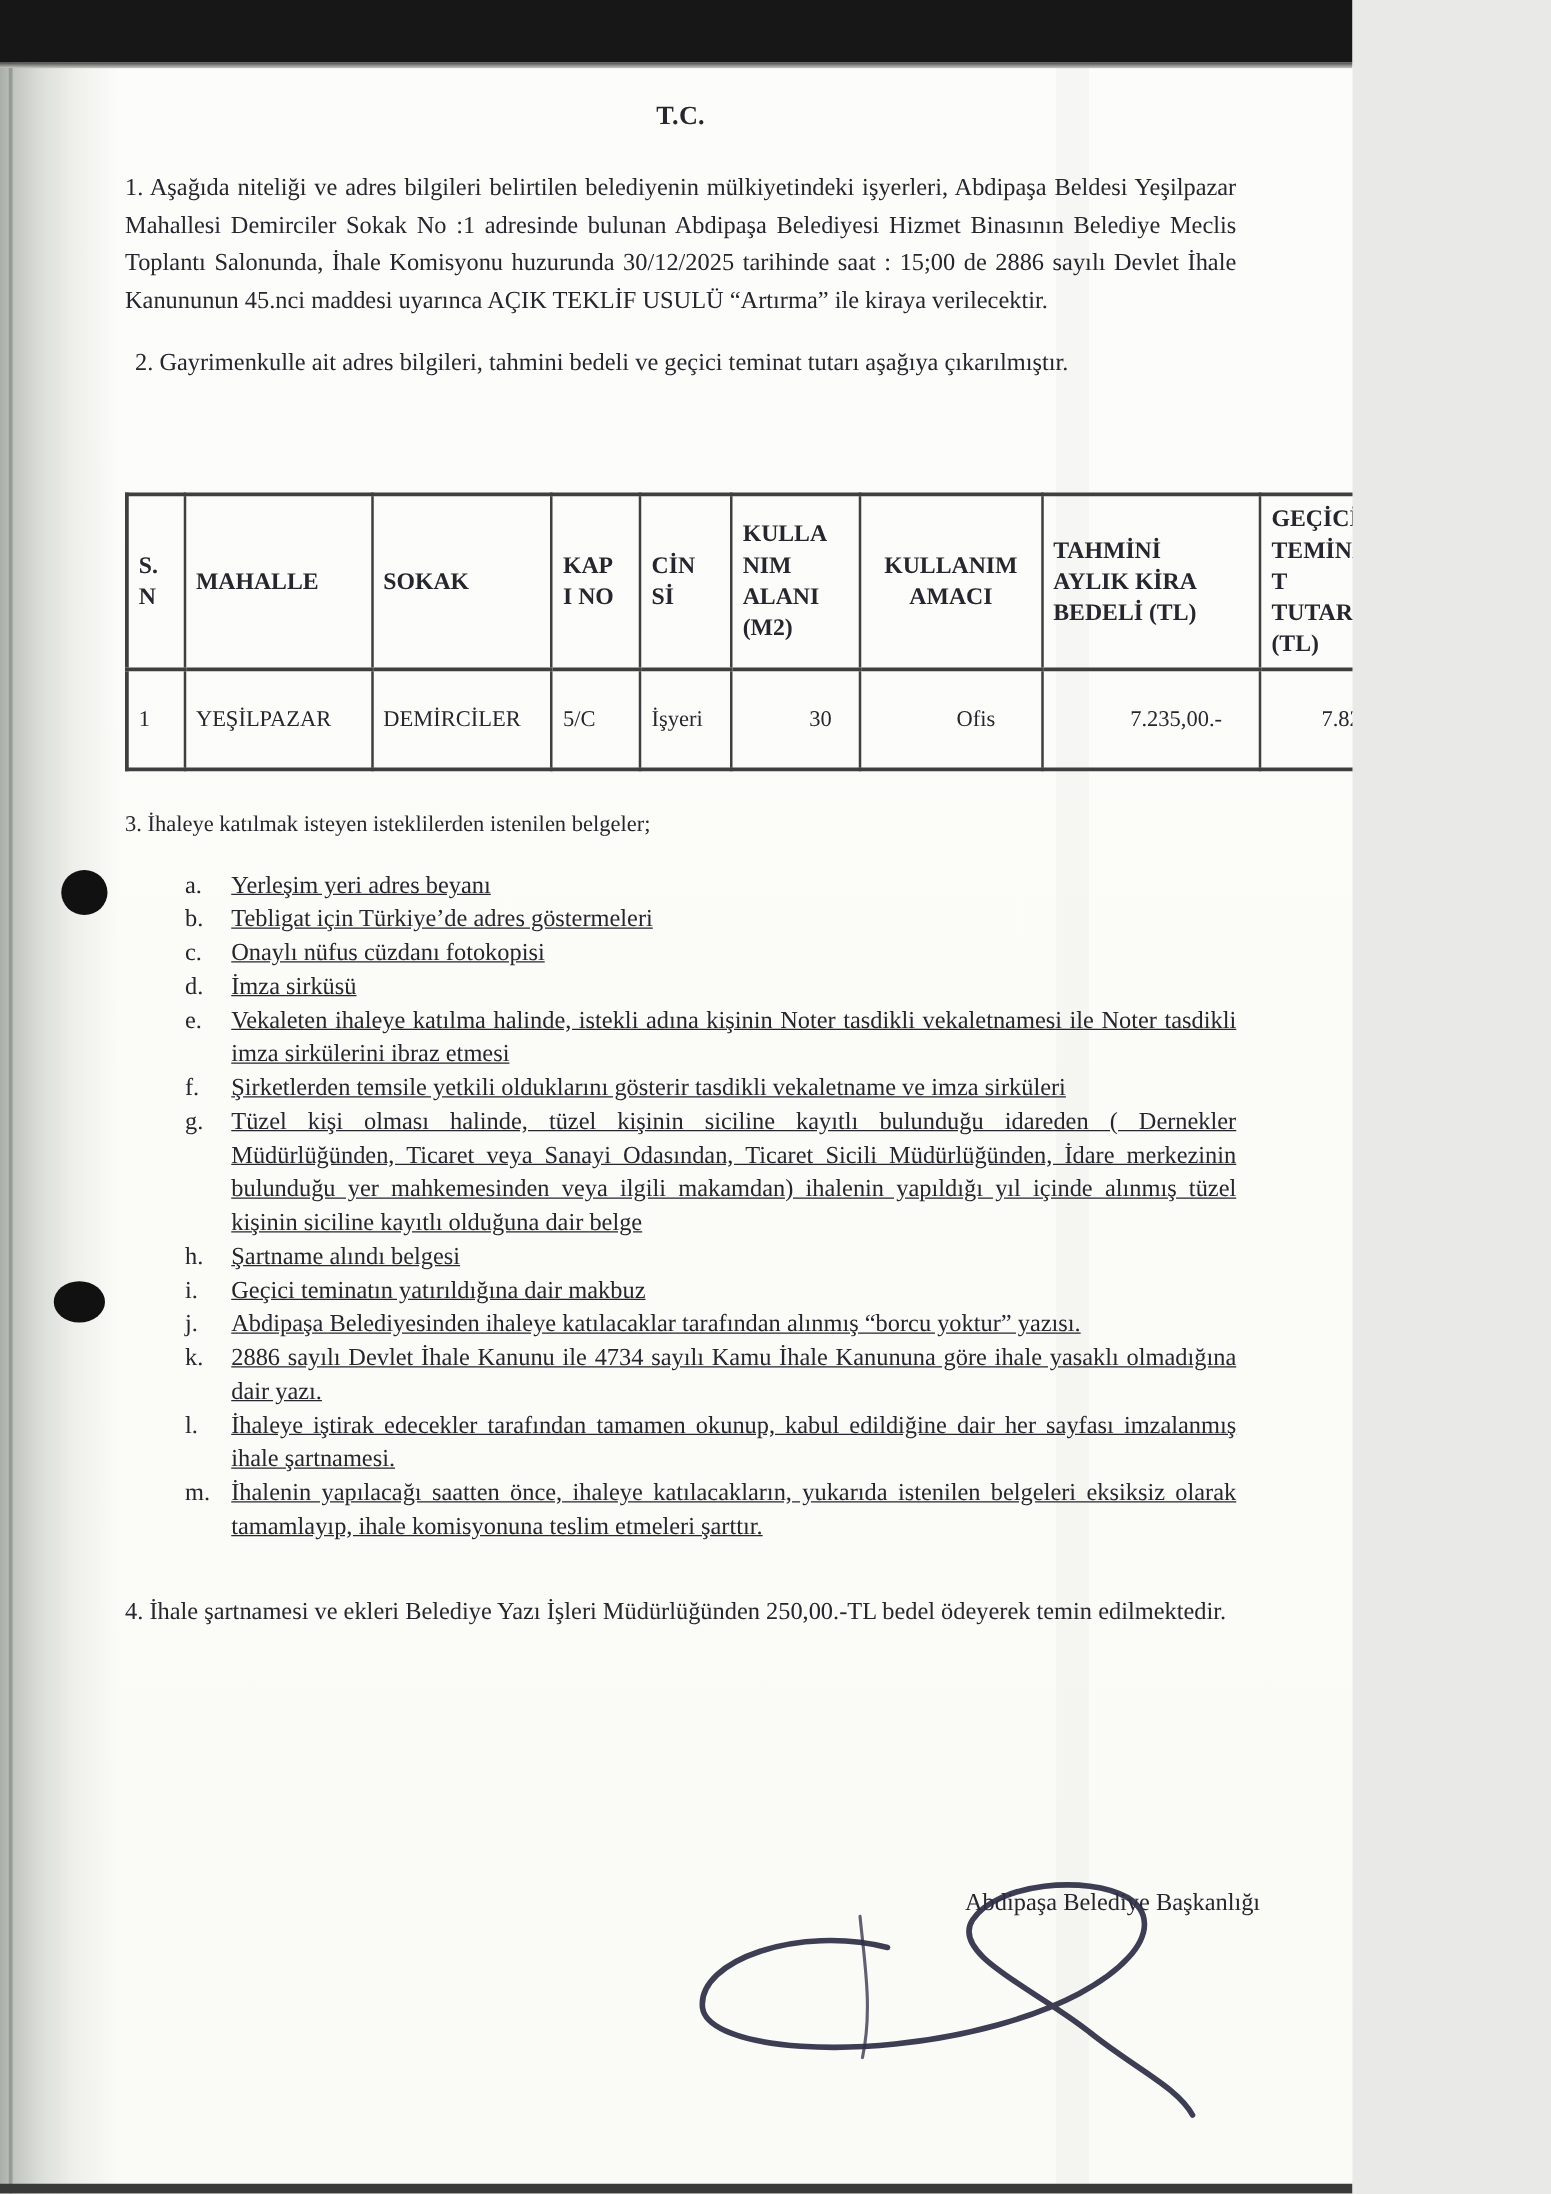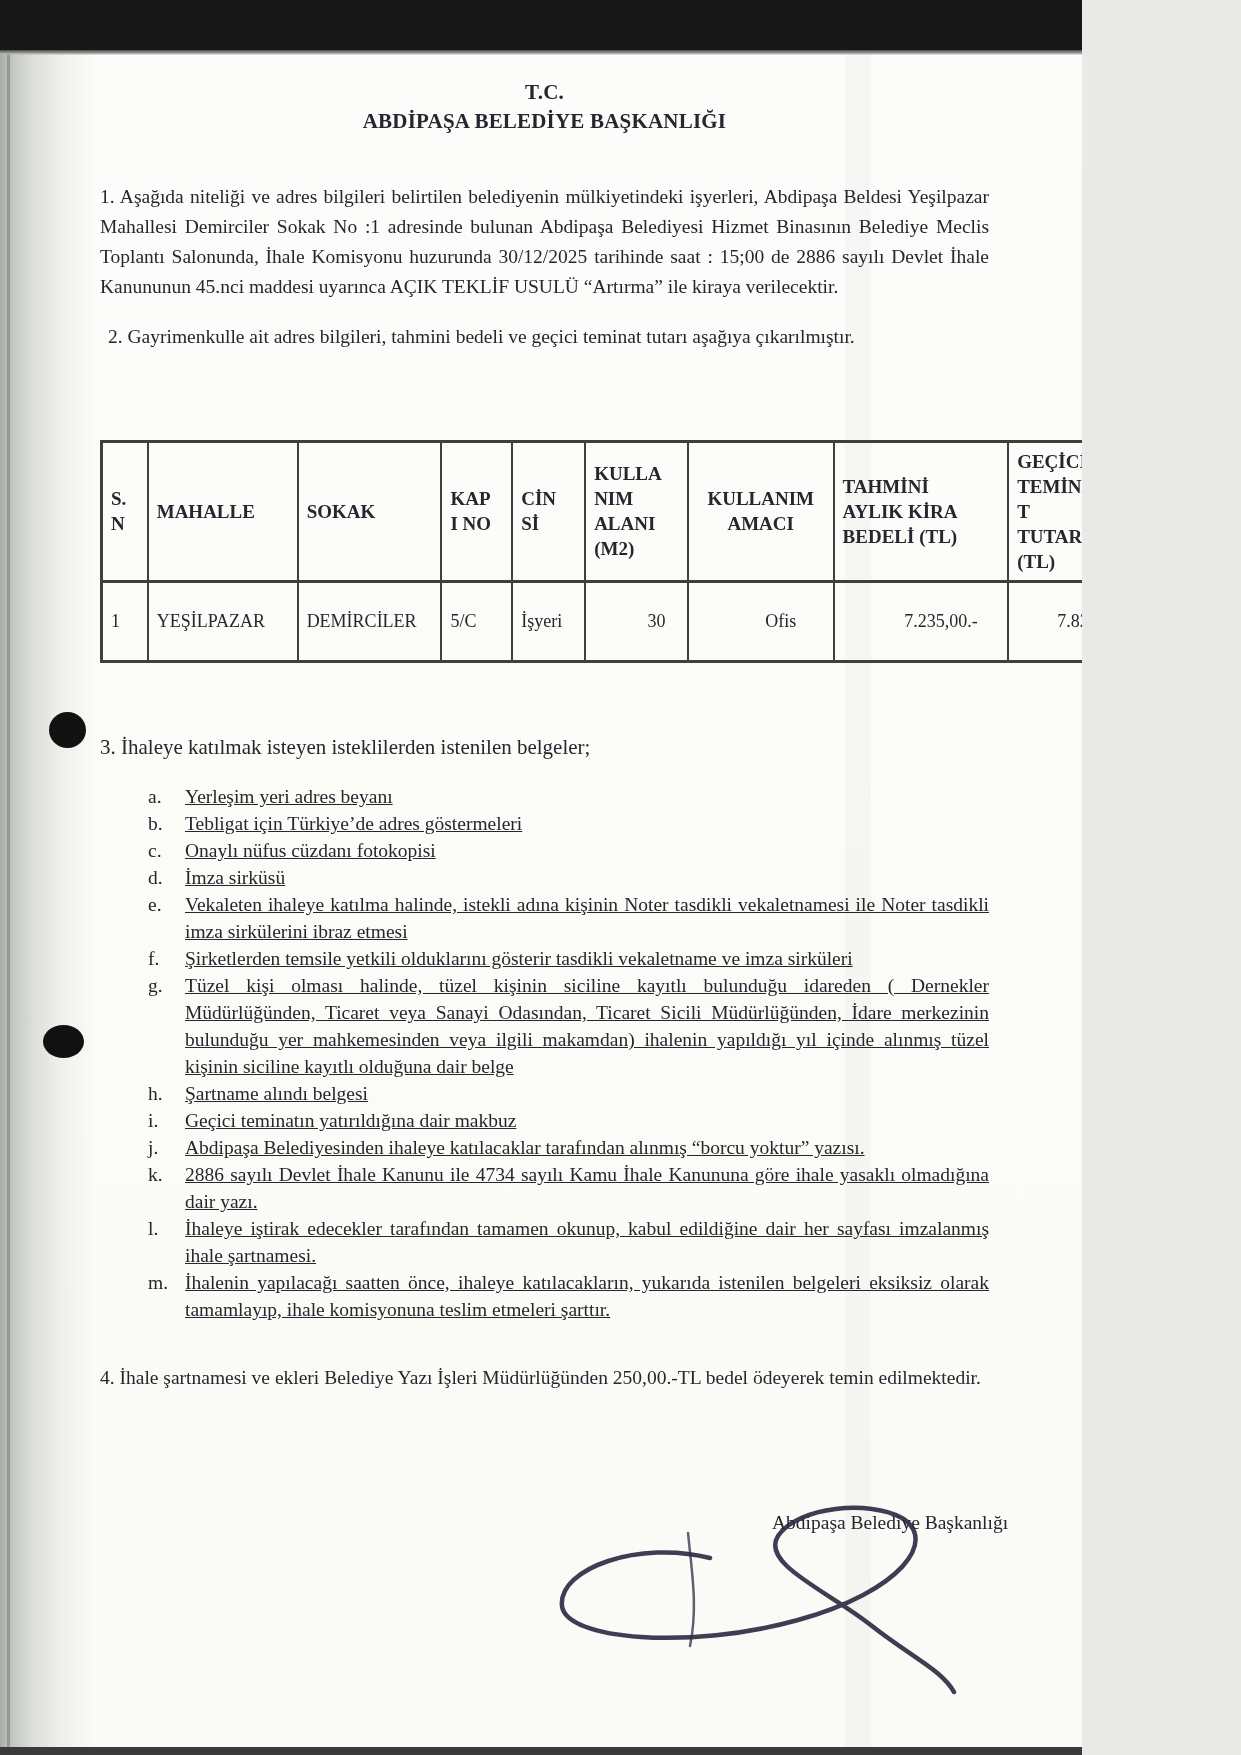--- a/index.html
+++ b/index.html
@@ -28,36 +28,36 @@
   .punch.p2{left:43px;top:1025px;width:33px;height:33px;}
 
   
   .content{position:absolute;left:100px;right:93px;top:78px;}
   .center{text-align:center;}
   .doc-head{font-size:21px;font-weight:bold;line-height:28px;letter-spacing:0.2px;}
   .doc-head2{font-size:21px;font-weight:bold;line-height:30px;letter-spacing:0.2px;}
   .doc-title{margin-top:42px;font-size:22px;font-weight:bold;line-height:30px;
     text-decoration:underline;text-underline-offset:5px;text-decoration-thickness:2px;letter-spacing:0.3px;}
   .para{font-size:19.5px;line-height:30px;text-align:justify;}
-  .p1{margin-top:46px;}
+  .p1{margin-top:30px;}
   .p2{margin-top:0;padding-left:8px;text-align:left;}
 
   table.prop{border-collapse:collapse;margin-top:88px;width:1035px;table-layout:fixed;}
   table.prop,table.prop th,table.prop td{border:2px solid #3f3f3f;}
   table.prop{border-width:3px;}
   table.prop th{
     font-size:19px;font-weight:bold;text-align:left;vertical-align:middle;
     padding:6px 8px;white-space:pre-line;line-height:1.32;height:132px;box-sizing:border-box;
     border-bottom-width:3px;
   }
   table.prop th.c{text-align:center;margin-top:21px;}
   table.prop td{font-size:18px;vertical-align:middle;padding:4px 8px;height:80px;box-sizing:border-box;}
   table.prop td.c{text-align:center;padding-left:48px;}
 
-  .sec3-head{margin-top:70px;font-size:21px;line-height:28px;}
+  .sec3-head{margin-top:28px;font-size:18px;line-height:28px;}
   .req-list{margin-top:22px;padding-left:48px;}
   .li{display:flex;font-size:19.5px;line-height:27px;}
   .li-marker{width:37px;flex:0 0 37px;}
   .li-text{flex:1;text-align:justify;text-decoration:underline;}
   .p4{margin-top:40px;}
   .closing{margin-top:30px;padding-left:68px;font-size:19.5px;line-height:28px;}
 
   .sig-label{position:absolute;left:772px;top:1512px;font-size:19.5px;white-space:nowrap;}
   .sig-svg{position:absolute;left:530px;top:1488px;pointer-events:none;}
 </style>
@@ -72,21 +72,20 @@
   <div class="streak s2"></div>
   <div class="top-bar"></div>
   <div class="top-bar-fade"></div>
   <div class="bottom-bar"></div>
   <div class="punch p1"></div>
   <div class="punch p2"></div>
 
   <div class="content">
 
     <div class="center doc-head">T.C.</div>
-    <div class="center doc-head2">ABDİPAŞA BELEDİYE BAŞKANLIĞI</div>
 
 
     <p class="para p1">1. Aşağıda niteliği ve adres bilgileri belirtilen belediyenin mülkiyetindeki işyerleri, Abdipaşa Beldesi Yeşilpazar Mahallesi Demirciler Sokak No :1 adresinde bulunan Abdipaşa Belediyesi Hizmet Binasının Belediye Meclis Toplantı Salonunda,  İhale Komisyonu huzurunda 30/12/2025 tarihinde saat : 15;00 de 2886 sayılı Devlet İhale Kanununun 45.nci maddesi uyarınca AÇIK TEKLİF USULÜ “Artırma” ile kiraya verilecektir.</p>
     <p class="para p2">2. Gayrimenkulle ait adres bilgileri, tahmini bedeli ve geçici teminat tutarı aşağıya çıkarılmıştır.</p>
 
     <table class="prop">
       <colgroup>
         <col style="width:45px">
           <col style="width:146px">
           <col style="width:140px">

